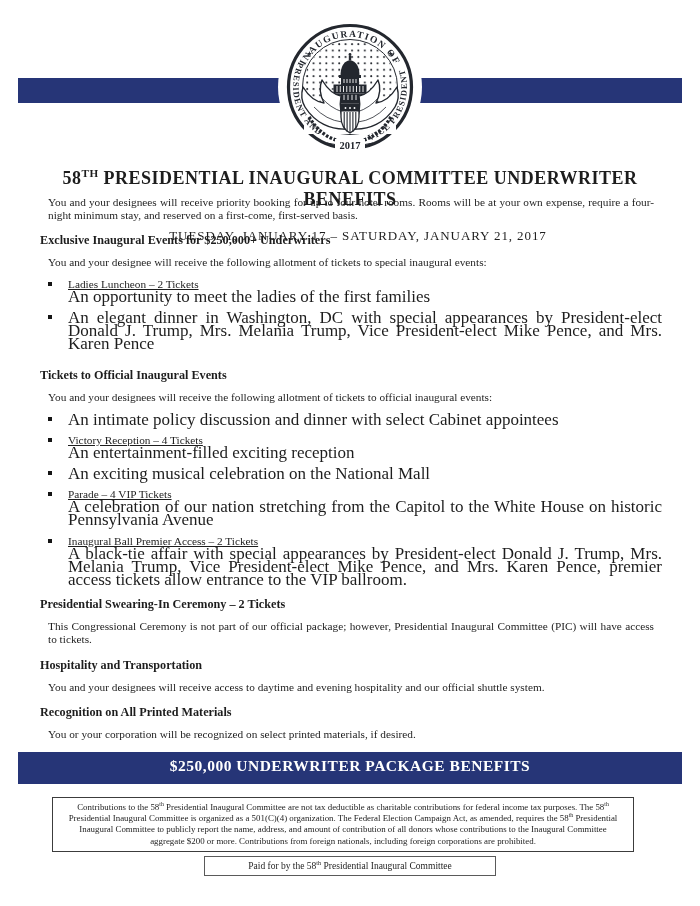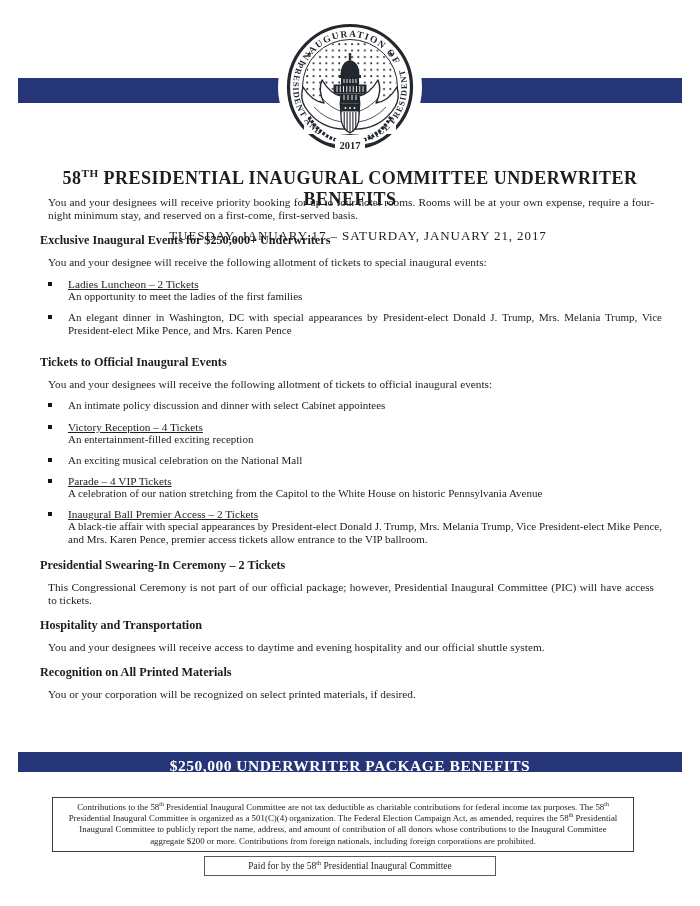--- a/index.html
+++ b/index.html
@@ -18,23 +18,23 @@
   .sec{margin:0;}
   .sec-h{font-size:12.2px;font-weight:bold;margin:11px 0 1px 0;}
   .sec:first-of-type .sec-h{margin-top:9px;}
   .sec:nth-of-type(3){margin-top:18px;}
   .sec-b{font-size:11.3px;line-height:13.2px;margin:8px;text-align:justify;}
   .blist{list-style:none;margin:0;padding:0;}
   .bullet{display:flex;margin-top:8px;}
   .bsq{width:4px;height:4px;background:#151515;margin:4px 16px 0 8px;flex:none;}
   .bcontent{flex:1;}
   .btitle{font-size:11.3px;text-decoration:underline;}
-  .bdesc{font-size:11px;line-height:13.2px;text-align:justify;}
+  .bdesc{font-size:17px;line-height:13.2px;text-align:justify;}
   .banner{
-    position:absolute;left:18px;top:752px;width:664px;height:20px;
+    position:absolute;left:18px;top:752px;width:664px;height:32px;
     color:#ffffff;font-weight:bold;font-size:15.5px;letter-spacing:0.5px;
     text-align:center;line-height:28px;
   }
   .disclaimer{
     position:absolute;left:52px;top:797px;width:582px;box-sizing:border-box;
     border:1px solid #3c3c3c;padding:4px 8px;
     font-size:8.9px;line-height:11.2px;text-align:center;
   }
   .disclaimer sup,.paidbox sup{font-size:65%;line-height:0;}
   .paidbox{

